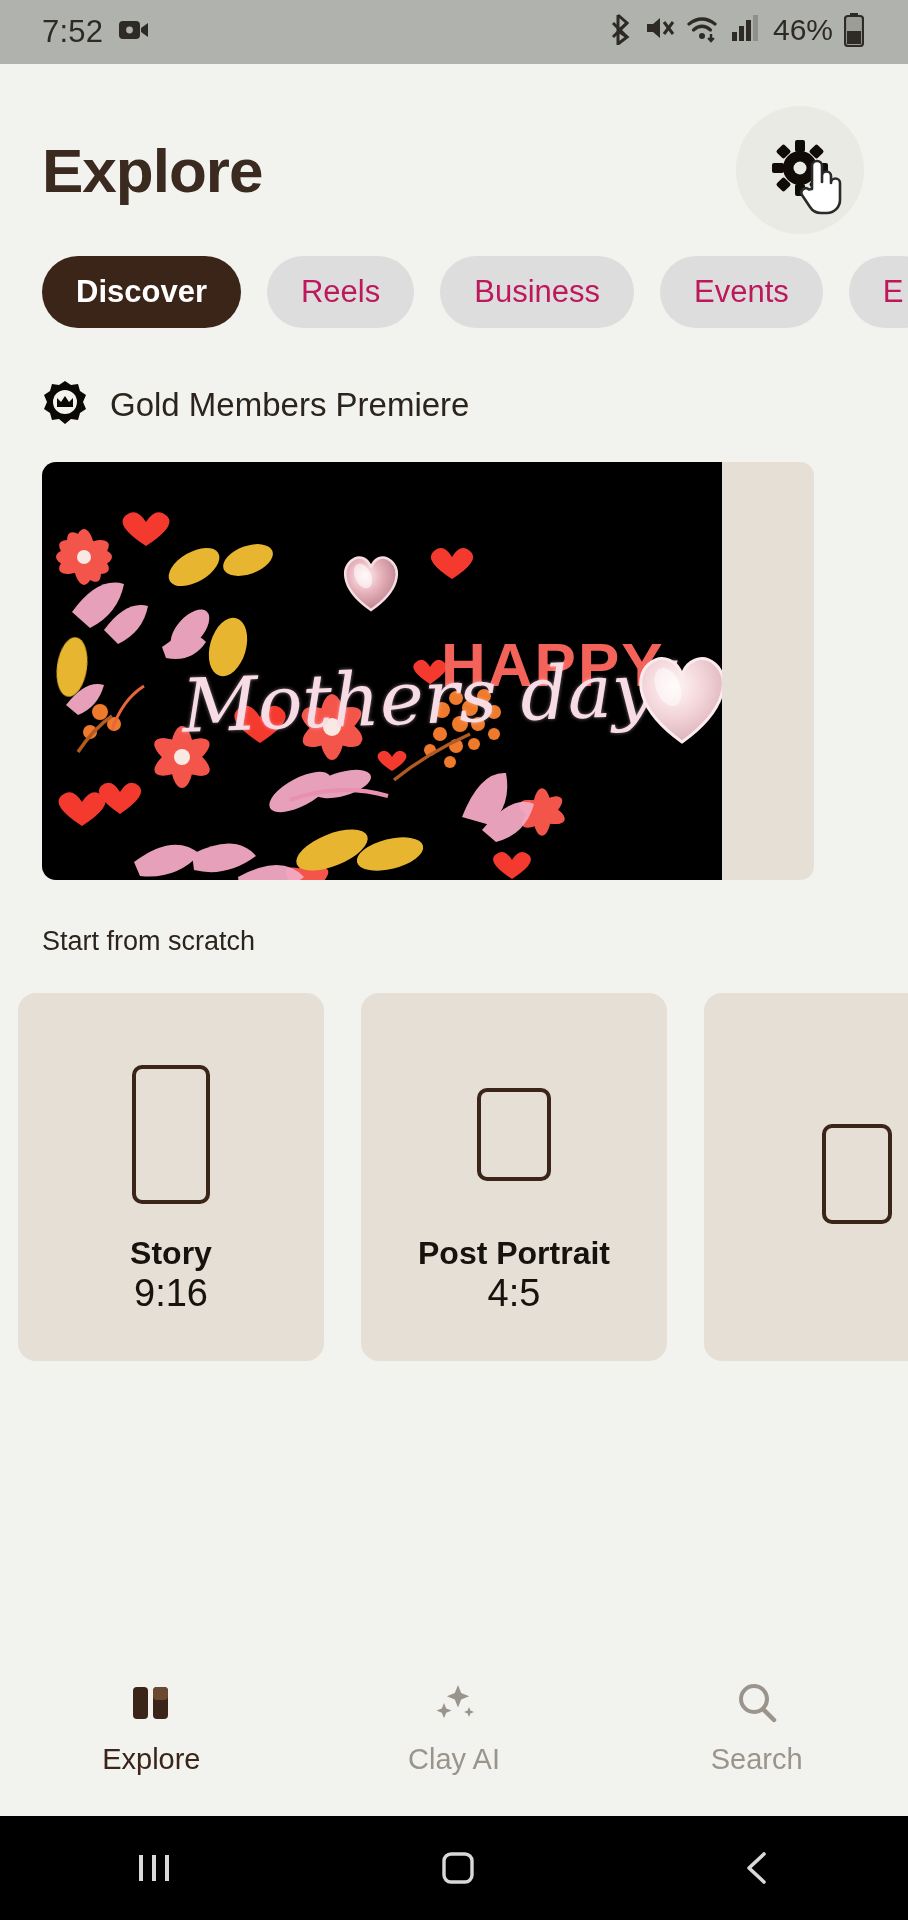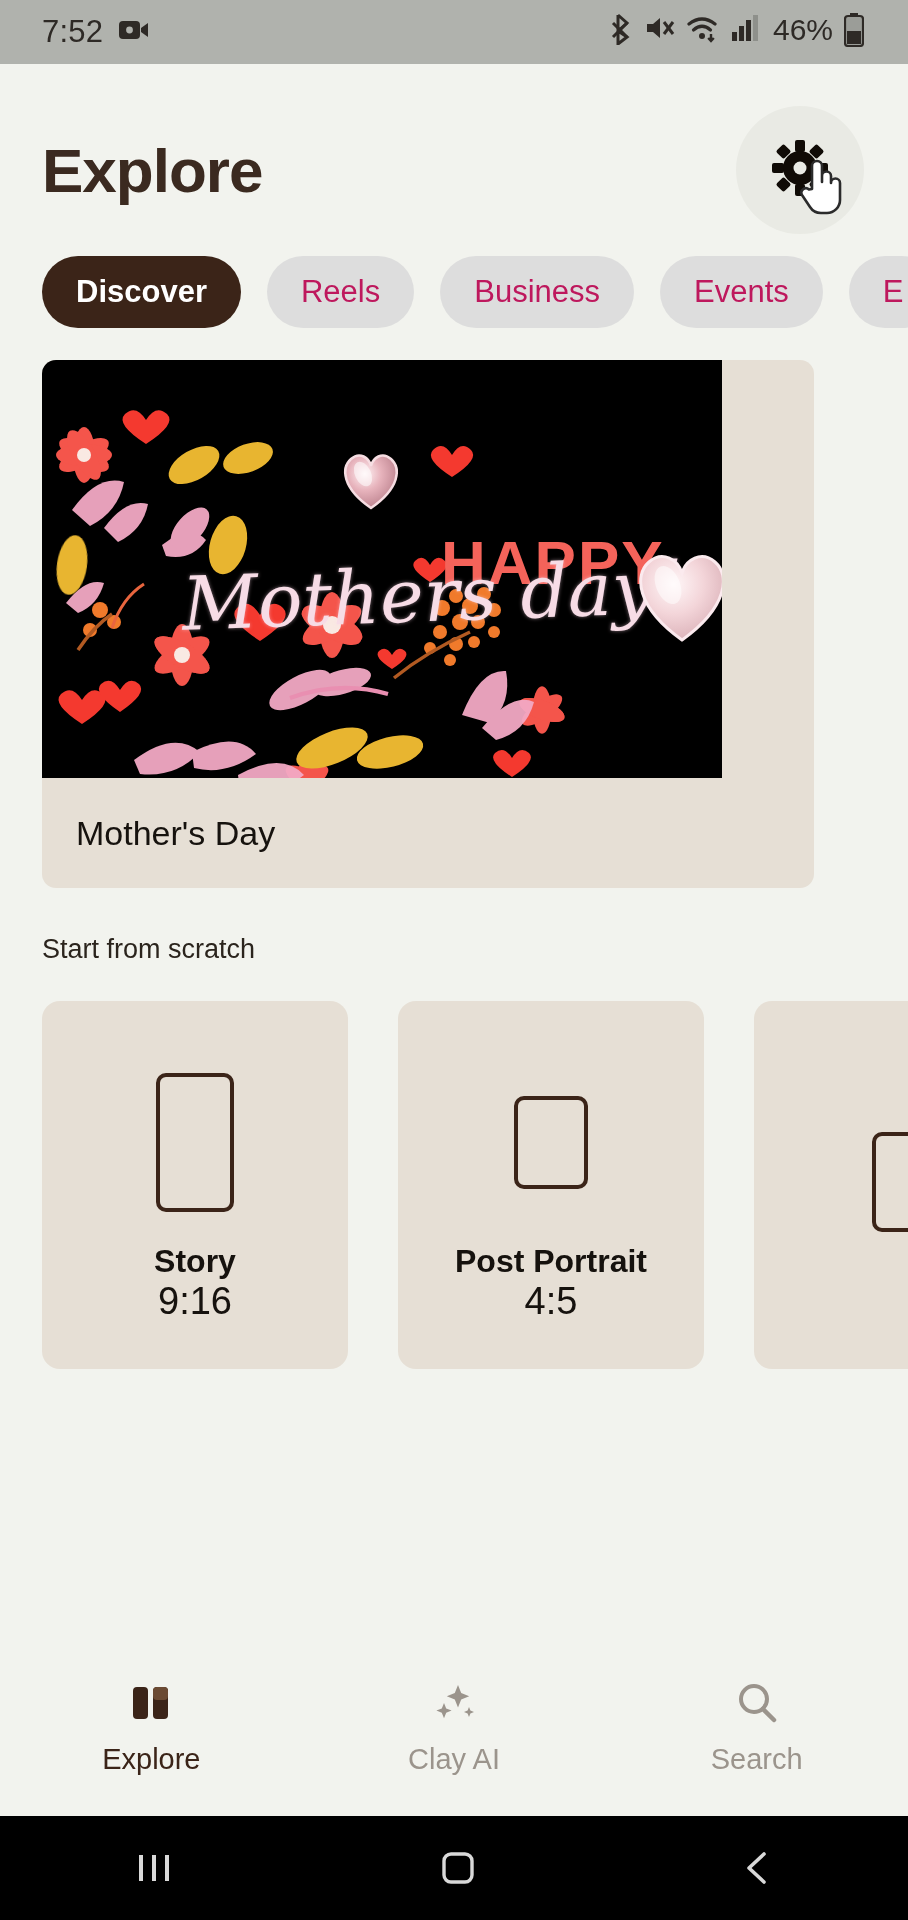--- a/index.html
+++ b/index.html
@@ -80,21 +80,21 @@
     position:absolute; left:140px; top:192px;
     font-size:74px; color:#F7DCE6;
     font-family:"DejaVu Serif", serif; font-style:italic;
     text-shadow:0 0 4px rgba(255,220,235,.5);
     white-space:nowrap; transform:rotate(-2deg);
   }
   .heart-big, .heart-sm { position:absolute; }
 
   
   .formats {
-    display:flex; gap:50px; padding:36px 0 0 42px;
+    display:flex; gap:37px; padding:36px 0 0 18px;
     white-space:nowrap; overflow:hidden;
   }
   .fmt-card {
     flex:0 0 auto; width:306px; height:368px; border-radius:18px;
     background:#E6DFD5; display:flex; flex-direction:column;
     align-items:center; justify-content:center;
   }
   .fmt-icon-wrap { height:190px; display:flex; align-items:center; justify-content:center; }
   .fmt-rect { border:4px solid #3B2418; border-radius:10px; }
   .fmt-label { font-size:32px; font-weight:700; color:#16120E; margin-top:6px; }
@@ -220,20 +220,30 @@
         <span>Business</span>
       </div>
     <div class="tab">
         <span>Events</span>
       </div>
     <div class="tab">
         <span>E</span>
       </div>
   </div>
 
+  <div class="sec-head">
+    <span class="ic">
+      <svg width="46" height="46" viewBox="0 0 46 46">
+        <path d="M23 1 L29 5 L36 4 L38 11 L44 15 L41 22 L44 29 L38 33 L36 40 L29 39 L23 44 L17 39 L10 40 L8 33 L2 29 L5 22 L2 15 L8 11 L10 4 L17 5 Z" fill="#0B0805"></path>
+        <circle cx="23" cy="22" r="12" fill="#F2F3EE"></circle>
+        <path d="M15 27 L15 18 L19 22 L23 16 L27 22 L31 18 L31 27 Z" fill="#0B0805"></path>
+      </svg>
+    </span>
+    <div class="sec-head-title">Gold Members Premiere</div>
+  </div>
 
   <div class="hero-card">
     <div class="hero-art">
       <svg width="772" height="418" viewBox="0 0 772 418" style="position:absolute;left:0;top:0;">
 
         <g fill="#F4554B">
           <g transform="translate(42,95)">
               <g>
                 <ellipse rx="11" ry="28" cx="0" cy="0"></ellipse>
                 <ellipse rx="11" ry="28" cx="0" cy="0" transform="rotate(60)"></ellipse>
@@ -369,21 +379,20 @@
             <stop offset="0%" stop-color="#FFF7F8"></stop>
                 <stop offset="50%" stop-color="#F3D5D9"></stop>
                 <stop offset="100%" stop-color="#D9AFB6"></stop>
           </radialGradient>
             </defs>
           <path d="M52 95 C6 62 4 30 19 17 C33 5 48 15 52 28 C56 15 71 5 85 17 C100 30 98 62 52 95 Z" fill="url(#hg2)" stroke="#FBEAEE" stroke-width="3"></path>
           <ellipse cx="38" cy="40" rx="12" ry="20" fill="#FFFFFF" opacity=".5" transform="rotate(-22 38 40)"></ellipse>
         </svg>
       </span>
     </div>
-    <div class="hero-caption">Mother's Day</div>
   </div>
 
   <div class="sec-title">Start from scratch</div>
 
   <div class="formats">
     <div class="fmt-card">
       <div class="fmt-icon-wrap">
         <div class="fmt-rect" style="width:78px;height:139px;"></div>
       </div>
       <div class="fmt-label">Story</div>

